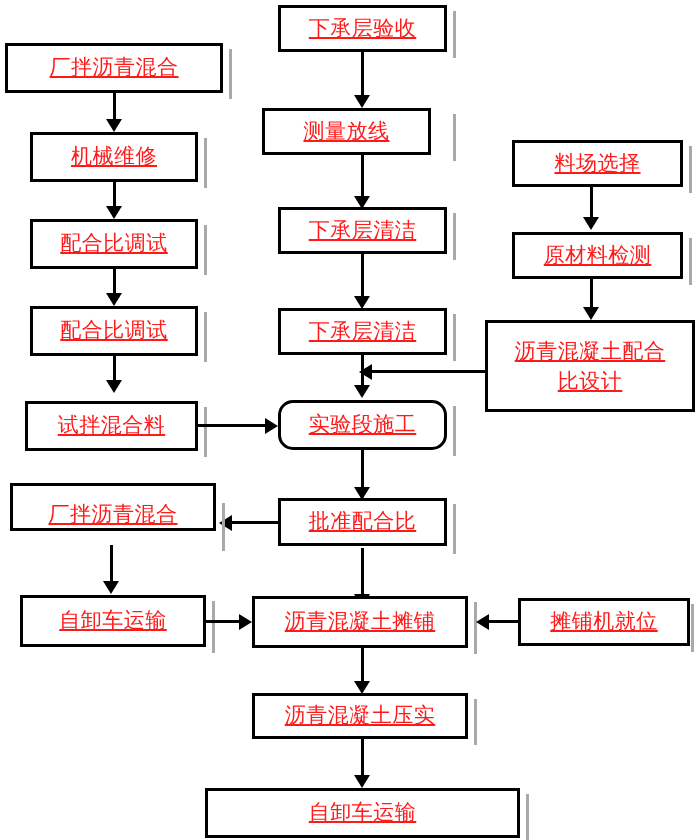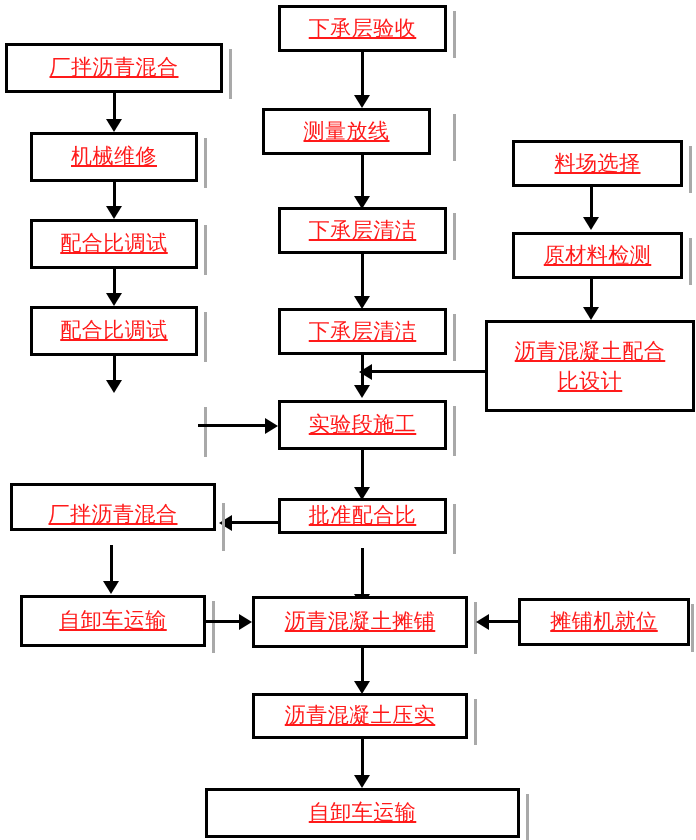--- a/index.html
+++ b/index.html
@@ -115,20 +115,23 @@
   <div class="arrow-down" style="left:106px; top:293px;"></div>
 
   <div class="node" style="left:30px; top:306px; width:168px; height:50px;">
     <span class="label">配合比调试</span>
   </div>
   <div class="shadow-bar" style="left:204px; top:312px; height:50px;"></div>
 
   <div class="vline" style="left:113px; top:356px; height:26px;"></div>
   <div class="arrow-down" style="left:106px; top:380px;"></div>
 
+  <div class="node" style="left:25px; top:401px; width:173px; height:50px;">
+    <span class="label">试拌混合料</span>
+  </div>
   <div class="shadow-bar" style="left:204px; top:407px; height:50px;"></div>
 
   <div class="hline" style="left:198px; top:424px; width:68px;"></div>
   <div class="arrow-right" style="left:265px; top:418px;"></div>
 
   <div class="node" style="left:278px; top:5px; width:169px; height:47px;">
     <span class="label">下承层验收</span>
   </div>
   <div class="shadow-bar" style="left:453px; top:11px; height:47px;"></div>
 
@@ -152,29 +155,29 @@
   <div class="arrow-down" style="left:354px; top:296px;"></div>
 
   <div class="node" style="left:278px; top:308px; width:169px; height:47px;">
     <span class="label">下承层清洁</span>
   </div>
   <div class="shadow-bar" style="left:453px; top:314px; height:47px;"></div>
 
   <div class="vline" style="left:361px; top:355px; height:32px;"></div>
   <div class="arrow-down" style="left:354px; top:385px;"></div>
 
-  <div class="node" style="left:278px; top:400px; width:169px; height:50px;">
+  <div class="node" style="left:278px; top:400px; width:169px; height:50px;border-radius:15px;">
     <span class="label">实验段施工</span>
   </div>
   <div class="shadow-bar" style="left:453px; top:406px; height:50px;"></div>
 
   <div class="vline" style="left:361px; top:450px; height:39px;"></div>
   <div class="arrow-down" style="left:354px; top:487px;"></div>
 
-  <div class="node" style="left:278px; top:498px; width:169px; height:36px;">
+  <div class="node" style="left:278px; top:498px; width:169px; height:48px;">
     <span class="label">批准配合比</span>
   </div>
   <div class="shadow-bar" style="left:453px; top:504px; height:50px;"></div>
 
   <div class="hline" style="left:232px; top:521px; width:46px;"></div>
   <div class="arrow-left" style="left:219px; top:515px;"></div>
 
   <div class="vline" style="left:361px; top:548px; height:48px;"></div>
   <div class="arrow-down" style="left:354px; top:594px;"></div>
 

